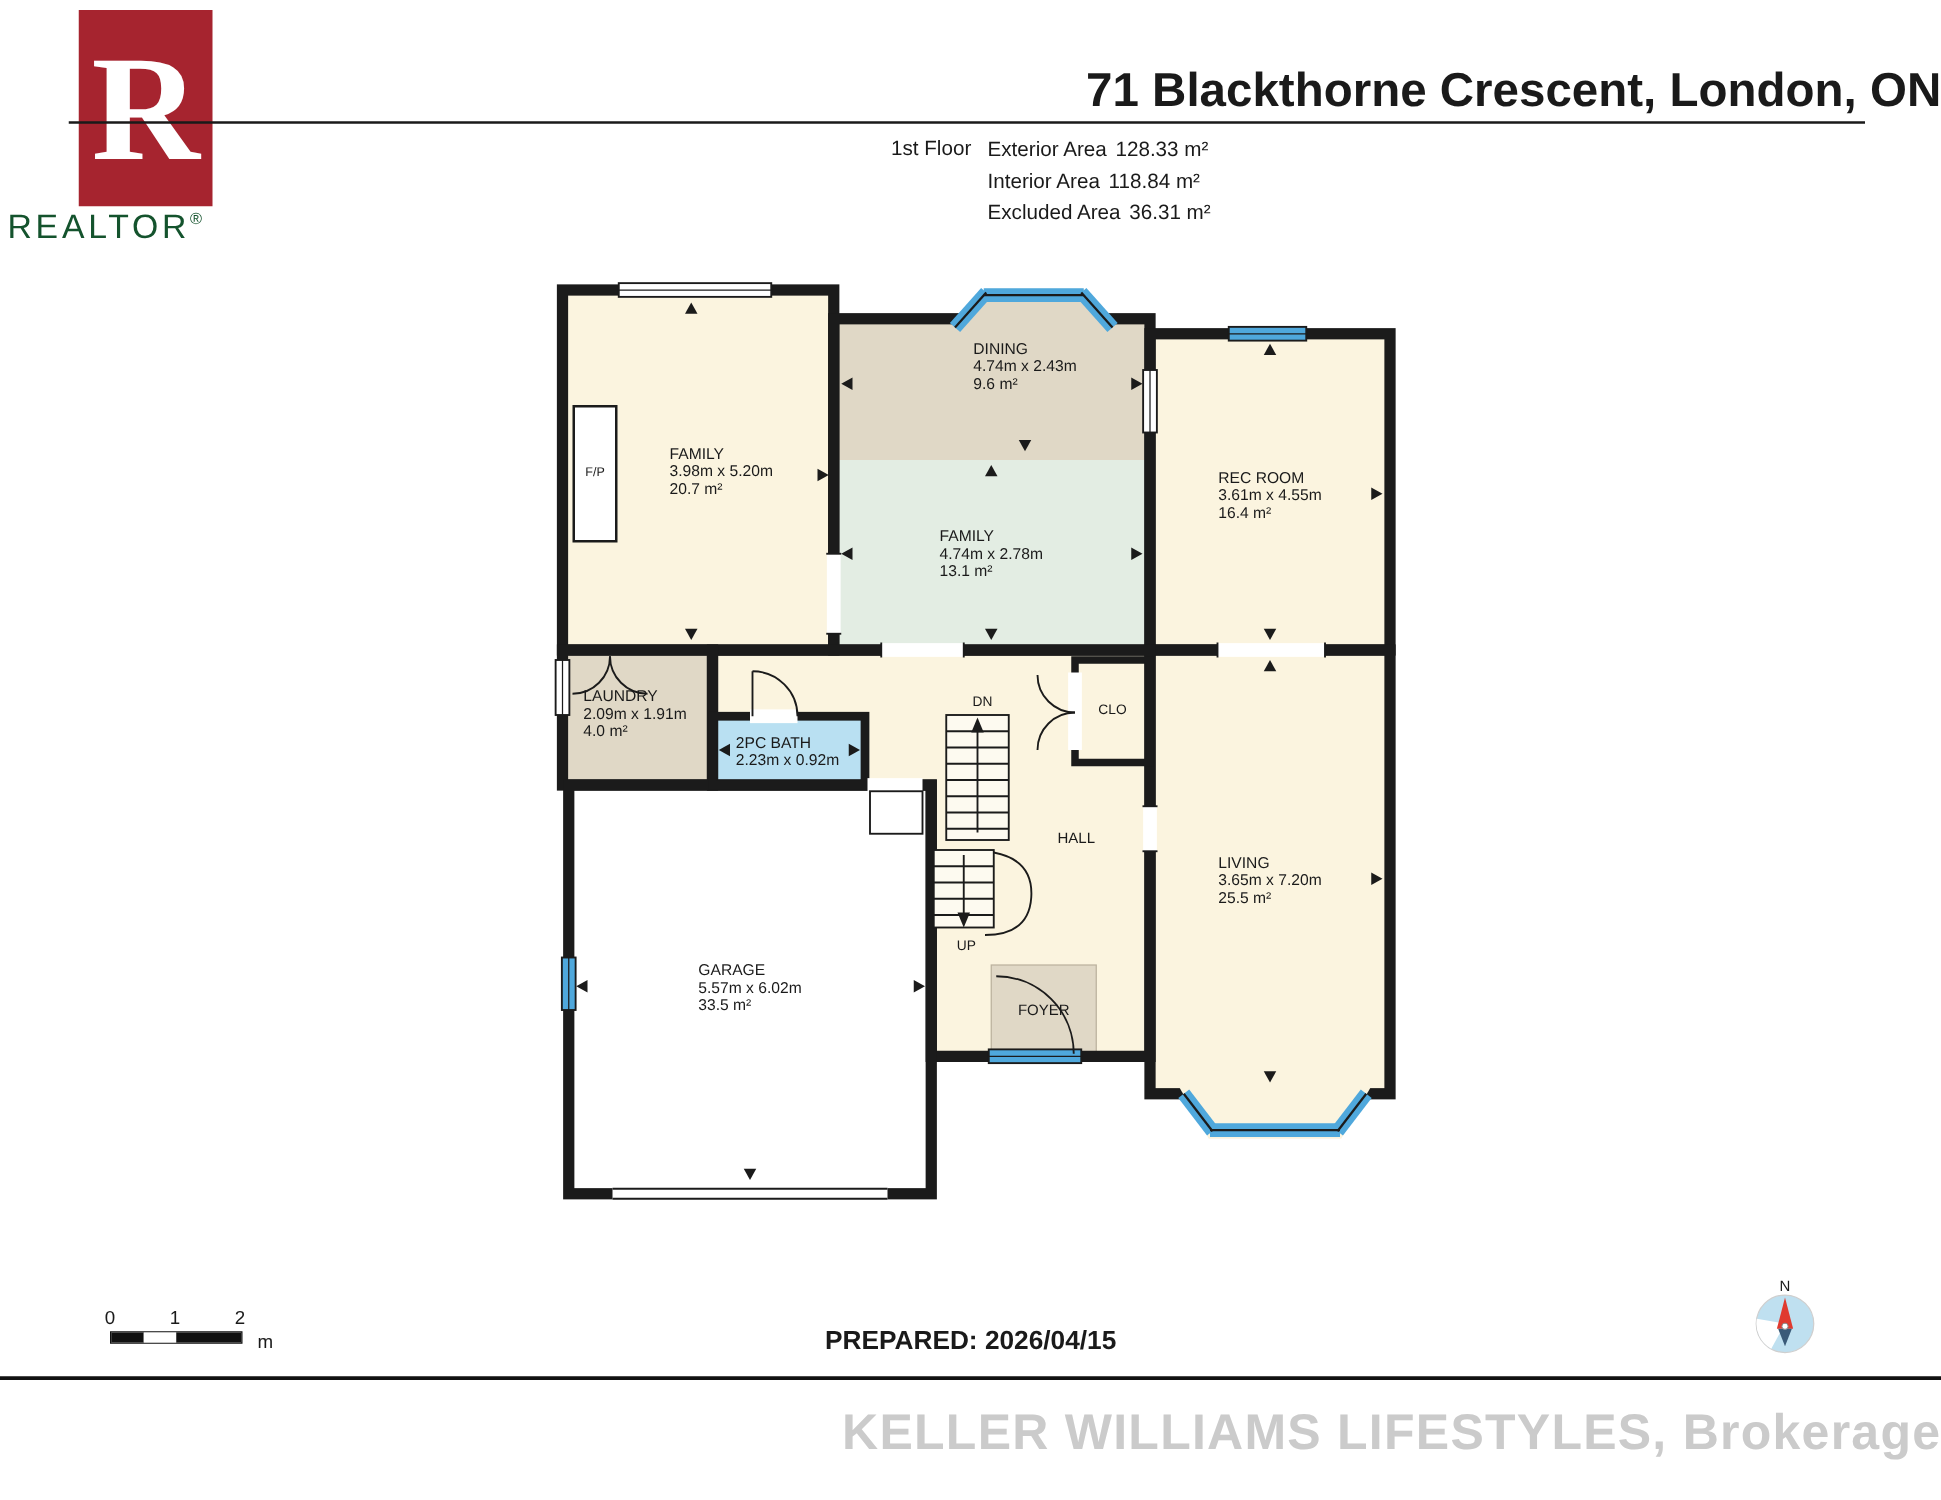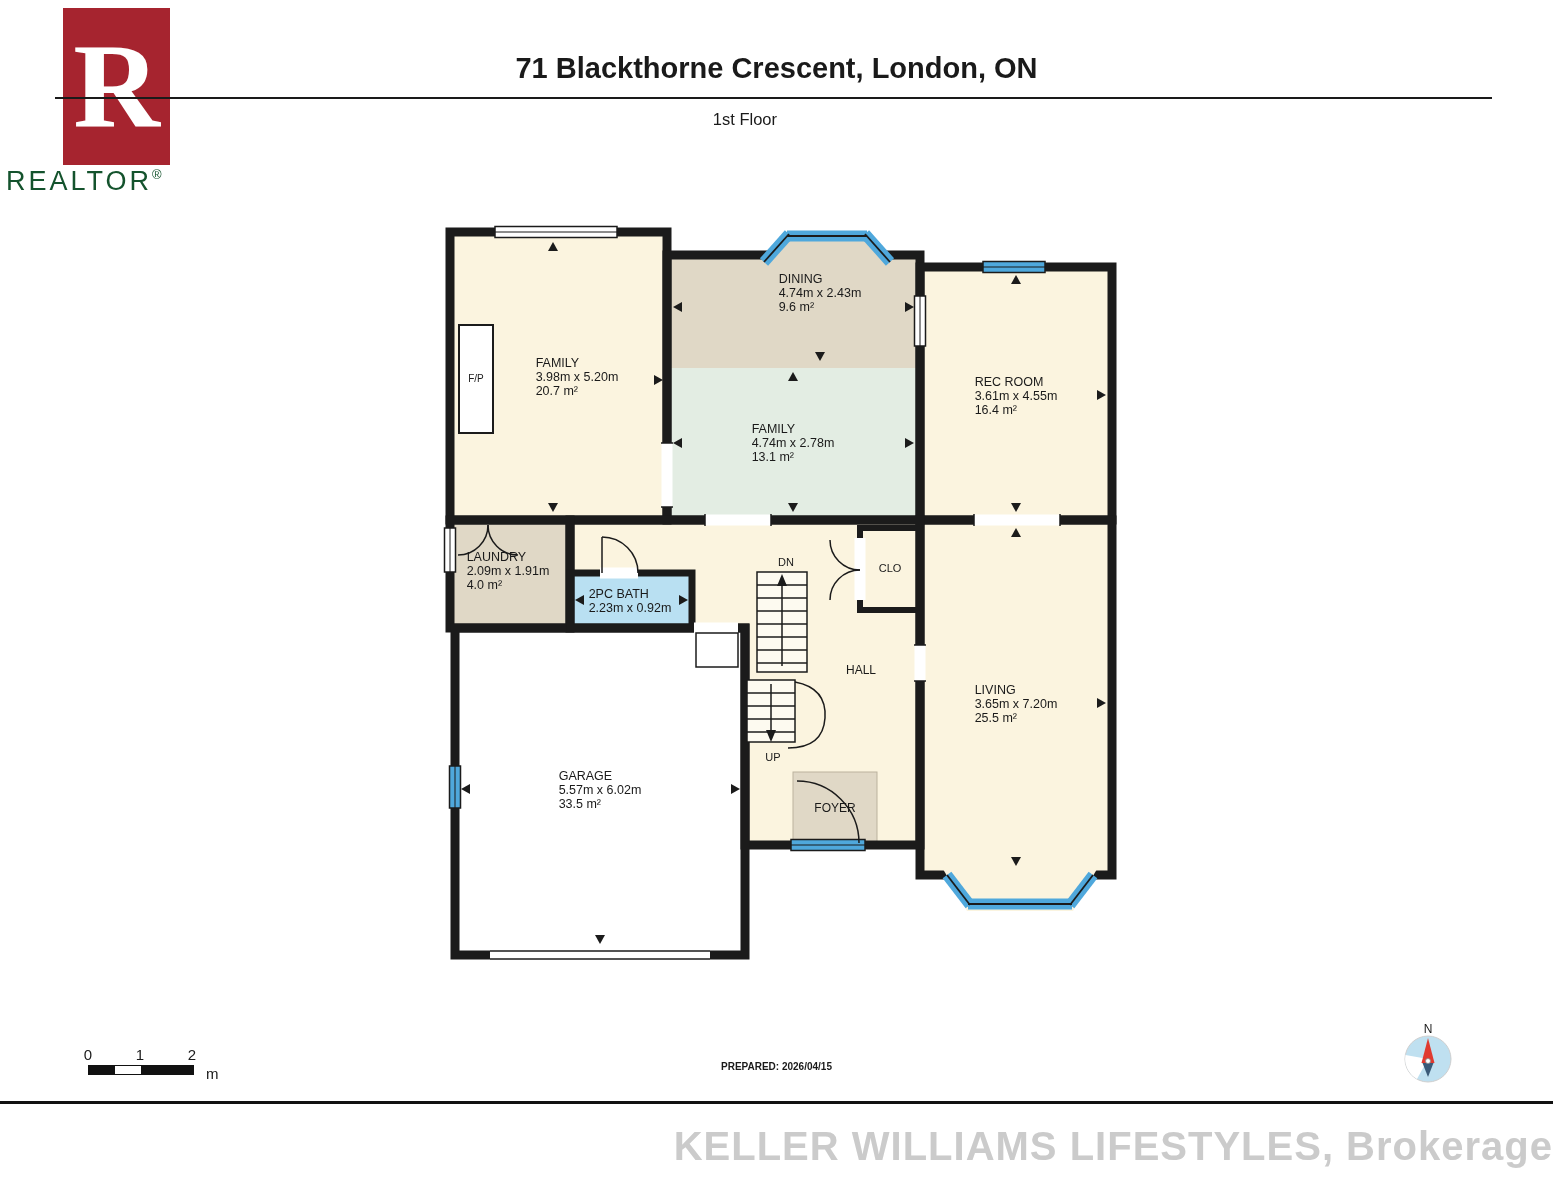--- a/index.html
+++ b/index.html
@@ -6,60 +6,71 @@
   body{font-family:"Liberation Sans",sans-serif;background:#fff}
   .page{position:relative;width:1553px;height:1200px;background:#fff;overflow:hidden;color:#1a1a1a}
   .plan-svg{position:absolute;left:0;top:0}
 
   
   .logo-block{position:absolute;left:63px;top:8px;width:107px;height:157px;background:#A6242F;color:#fff;
     display:flex;align-items:center;justify-content:center;font-family:"Liberation Serif",serif;
     font-size:120px;font-weight:bold}
   .logo-text{position:absolute;left:6px;top:166px;width:180px;color:#14532d;font-size:27px;letter-spacing:3px;white-space:nowrap}
   .logo-text .reg{font-size:13px;vertical-align:11px;letter-spacing:0}
-  .page-title{position:absolute;left:0;top:52px;width:100%;text-align:center;font-size:29px;font-weight:bold}
+  .page-title{position:absolute;left:0;top:52px;width:100%;text-align:right;font-size:38px;font-weight:bold}
   .header-rule{position:absolute;left:55px;top:97px;width:1437px;height:2px;background:#1a1a1a}
   .floor-label{position:absolute;left:580px;top:110px;width:197px;text-align:right;font-size:16.5px;font-weight:normal}
   .area-list{position:absolute;left:790px;top:110px;font-size:16.5px}
   .area-row{height:25px;line-height:21px}
   .area-row .val{margin-left:7px}
 
   
   .room-label{position:absolute;transform:translate(-50%,-50%);text-align:left;font-size:12.5px;
     line-height:14px;color:#1a1a1a;white-space:nowrap}
   .tag{position:absolute;transform:translate(-50%,-50%);font-size:11px;color:#1a1a1a;white-space:nowrap}
 
   
   .scale{position:absolute;left:88px;top:1046px;width:230px;font-size:15px}
   .scale-nums{position:relative;height:16px}
   .scale-nums span{position:absolute;transform:translateX(-50%)}
   .scale-track{position:relative;margin-top:3px;width:106px;height:10px;border:1px solid #111;display:flex}
   .scale-track div{height:100%}
   .scale-unit{position:absolute;left:118px;top:19px}
-  .prepared{position:absolute;left:0;top:1061px;width:100%;text-align:center;font-weight:bold;font-size:10px}
+  .prepared{position:absolute;left:0;top:1061px;width:100%;text-align:center;font-weight:bold;font-size:21px}
   .compass-n{position:absolute;left:1428px;top:1029px;transform:translate(-50%,-50%);font-size:12px}
   .bottom-rule{position:absolute;left:0;top:1101px;width:1553px;height:3px;background:#111}
   .disclaimer{position:absolute;left:63px;top:1109px;font-size:13.5px;font-weight:bold}
   .watermark{position:absolute;left:0;top:1124px;width:100%;text-align:right;font-size:40px;font-weight:bold;
     color:#CBCBCB;letter-spacing:1px;white-space:nowrap}
 </style>
 </head>
 <body>
 
 <div class="page">
 
   <div class="logo-block">
     <span>R</span>
   </div>
   <div class="logo-text">
     <span>REALTOR</span><span class="reg">®</span>
   </div>
   <div class="page-title">71 Blackthorne Crescent, London, ON</div>
   <div class="header-rule"></div>
   <div class="floor-label">1st Floor</div>
+  <div class="area-list">
+    <div class="area-row">
+      <span>Exterior Area</span><span class="val">128.33 m²</span>
+    </div>
+    <div class="area-row">
+      <span>Interior Area</span><span class="val">118.84 m²</span>
+    </div>
+    <div class="area-row">
+      <span>Excluded Area</span><span class="val">36.31 m²</span>
+    </div>
+  </div>
 
   <svg class="plan-svg" width="1553" height="1200" viewBox="0 0 1553 1200">
 
     <g>
       <rect x="450" y="232" width="217" height="288" fill="#FBF4DF"></rect>
       <rect x="667" y="255" width="253" height="113" fill="#E0D8C6"></rect>
       <rect x="920" y="267" width="192" height="253" fill="#FBF4DF"></rect>
       <rect x="667" y="368" width="253" height="152" fill="#E3EDE3"></rect>
       <polygon points="570,520 920,520 920,845 745,845 745,628 570,628" fill="#FBF4DF"></polygon>
       <rect x="450" y="520" width="120" height="108" fill="#E0D8C6"></rect>

